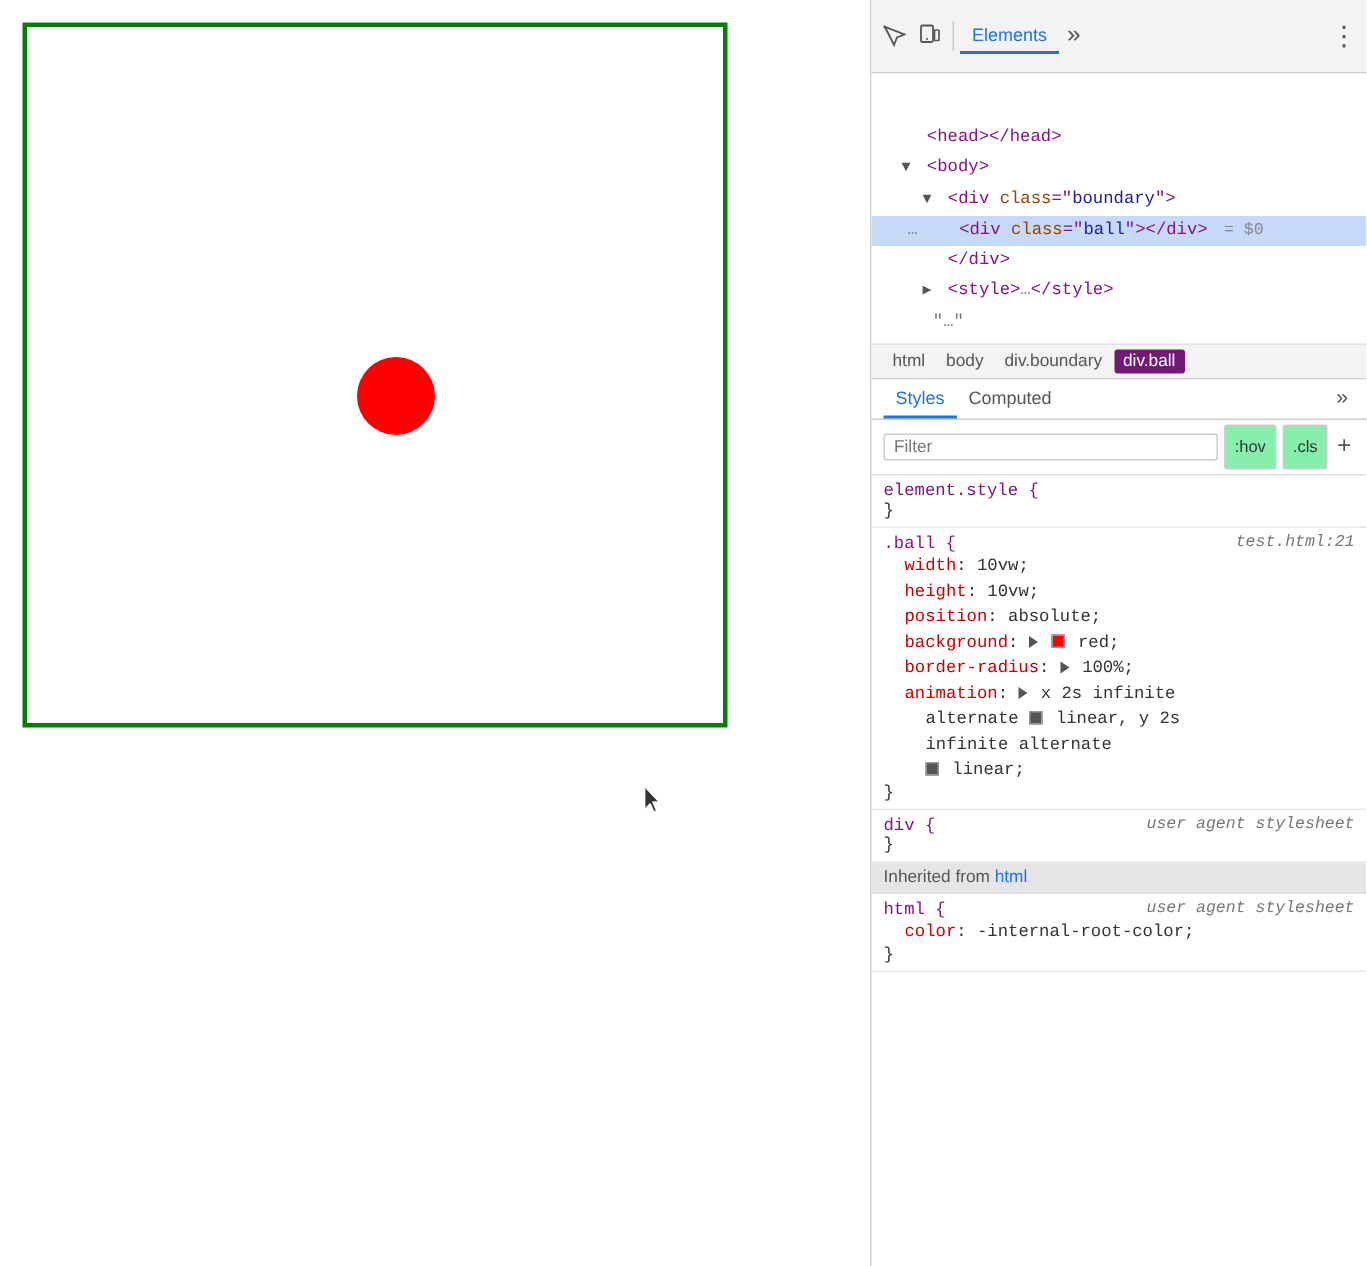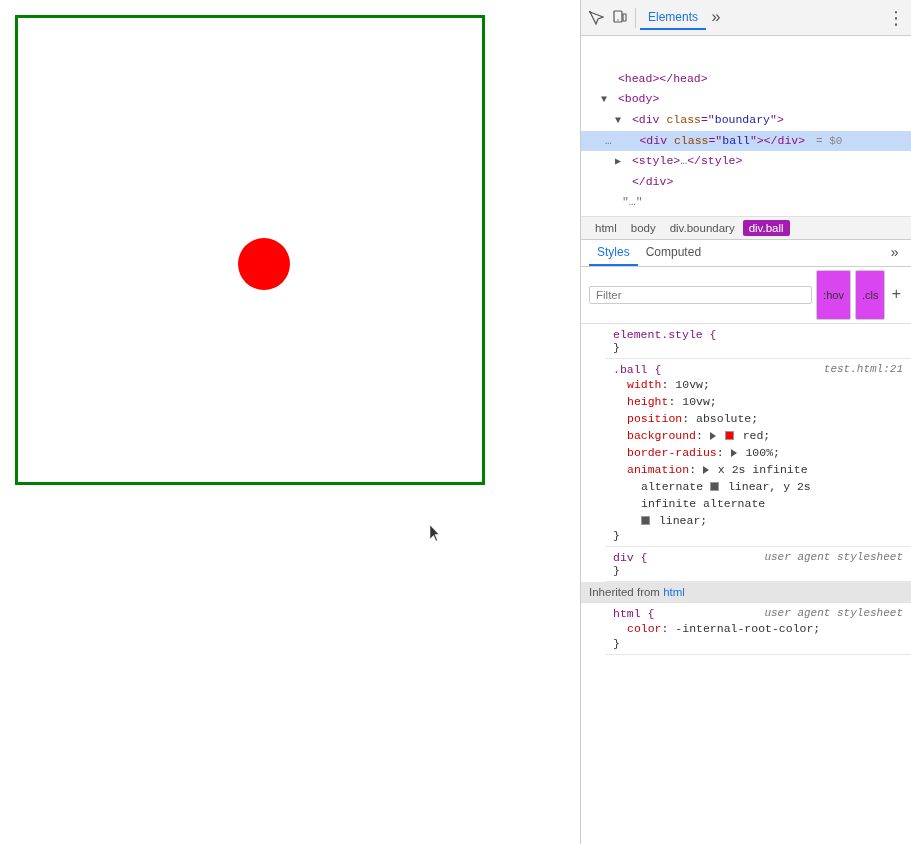--- a/index.html
+++ b/index.html
@@ -63,21 +63,21 @@
       font-size: 11.5px;
       color: #333;
     }
 
     
     #devtools-toolbar {
       display: flex;
       align-items: center;
       border-bottom: 1px solid #ccc;
       padding: 2px 4px;
-      height: 36px;
+      height: 49px;
       background: #f3f3f3;
     }
 
     .dt-icon {
       width: 22px;
       height: 22px;
       display: flex;
       align-items: center;
       justify-content: center;
       cursor: pointer;
@@ -181,21 +181,21 @@
     }
 
     .bc-item {
       padding: 2px 6px;
       cursor: pointer;
       border-radius: 2px;
       color: #555;
     }
 
     .bc-item.active {
-      background: #a21caf;
+      background: #701a75;
       color: #fff;
     }
 
     .bc-sep { color: #999; margin: 0 1px; }
 
     
     #styles-tabs {
       display: flex;
       align-items: center;
       border-bottom: 1px solid #ccc;
@@ -237,47 +237,46 @@
     #filter-input {
       flex: 1;
       border: 1px solid #ccc;
       border-radius: 2px;
       padding: 2px 6px;
       font-size: 11.5px;
       outline: none;
     }
 
     .filter-btn {
-      padding: 18px 6px;
+      padding: 8px 6px;
       font-size: 11px;
       cursor: pointer;
       border: 1px solid #ccc;
       border-radius: 2px;
-      background: #d946ef;
+      background: #86efac;
       color: #333;
     }
 
     .filter-plus {
       font-size: 16px;
       cursor: pointer;
       color: #555;
       padding: 0 2px;
     }
 
     
     #css-rules {
       flex: 1;
       overflow-y: auto;
       font-size: 11.5px;
     }
 
     .css-rule-block {
       border-bottom: 1px solid #e8e8e8;
       padding: 4px 8px;
-      margin-left: 24px;
     }
 
     .css-selector {
       color: #881280;
       font-weight: normal;
     }
 
     .css-source {
       float: right;
       color: #777;
@@ -415,27 +414,27 @@
 
     <div class="dom-line highlighted" style="padding-left:24px;">
       <span class="dom-ellipsis" style="margin-right:4px;">…</span>
       <span class="expand-arrow"></span>
       <span class="tag-bracket">&lt;</span><span class="tag-name">div</span>
       <span> </span><span class="attr-name">class</span><span class="tag-bracket">="</span><span class="attr-value">ball</span><span class="tag-bracket">"&gt;&lt;/</span><span class="tag-name">div</span><span class="tag-bracket">&gt;</span>
       <span style="margin-left:4px; color:#888; font-size:11px;">= $0</span>
     </div>
 
     <div class="dom-line" style="padding-left:34px;">
+      <span class="expand-arrow"></span>
+      <span class="tag-bracket">&lt;/</span><span class="tag-name">div</span><span class="tag-bracket">&gt;</span>
+    </div>
+
+    <div class="dom-line" style="padding-left:34px;">
       <span class="expand-arrow">▶</span>
       <span class="tag-bracket">&lt;</span><span class="tag-name">style</span><span class="tag-bracket">&gt;</span><span style="color:#777;">…</span><span class="tag-bracket">&lt;/</span><span class="tag-name">style</span><span class="tag-bracket">&gt;</span>
-    </div>
-
-    <div class="dom-line" style="padding-left:34px;">
-      <span class="expand-arrow"></span>
-      <span class="tag-bracket">&lt;/</span><span class="tag-name">div</span><span class="tag-bracket">&gt;</span>
     </div>
 
     <div class="dom-line" style="padding-left:34px; color:#777;">
       &nbsp;"…"
     </div>
   </div>
 
   <div id="breadcrumb">
     <span class="bc-item">html</span>
     <span class="bc-sep"> </span>

